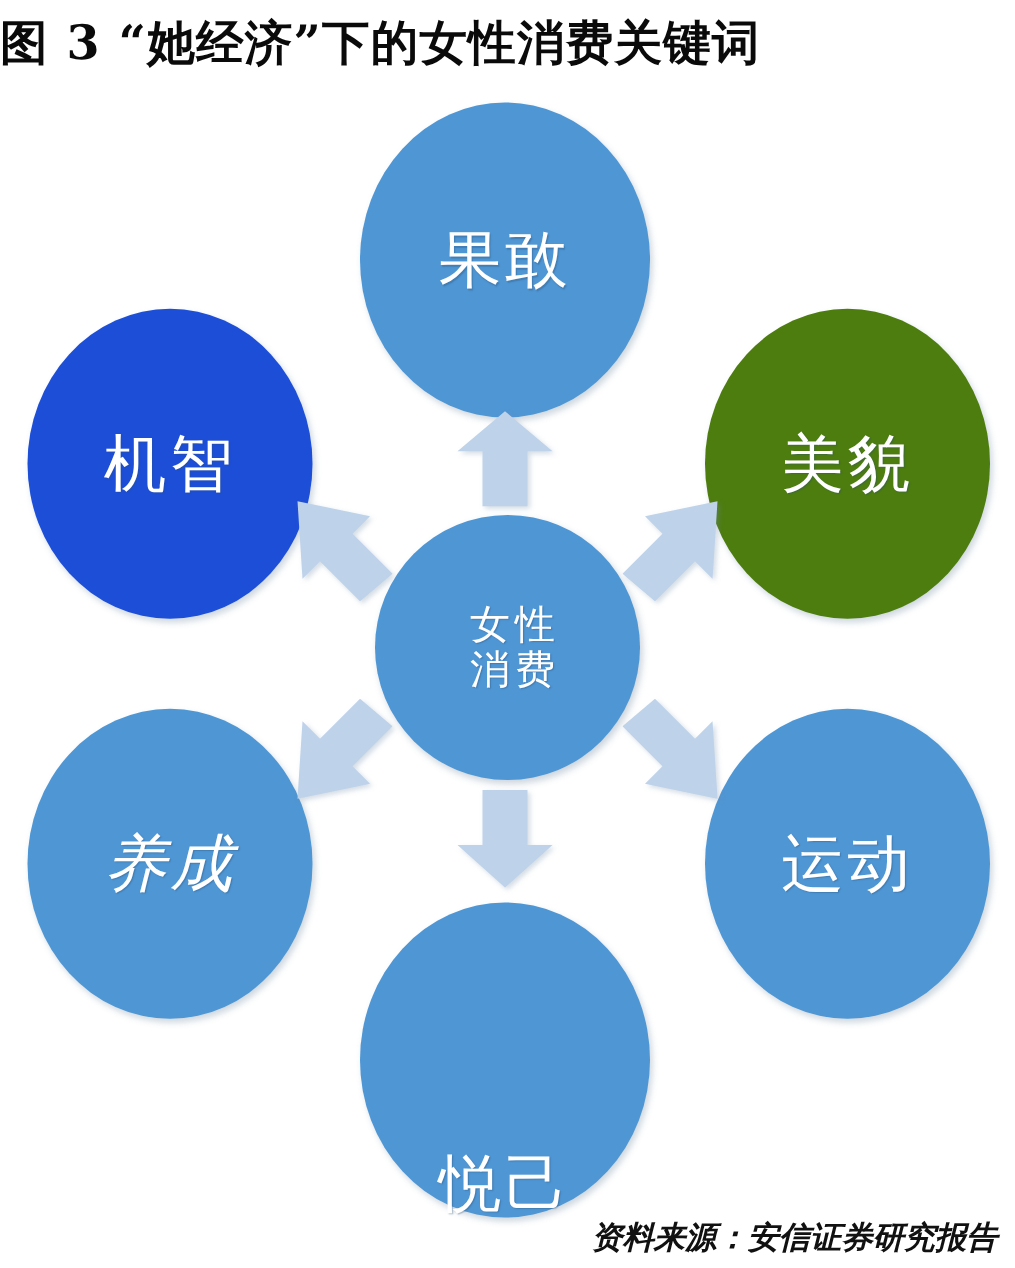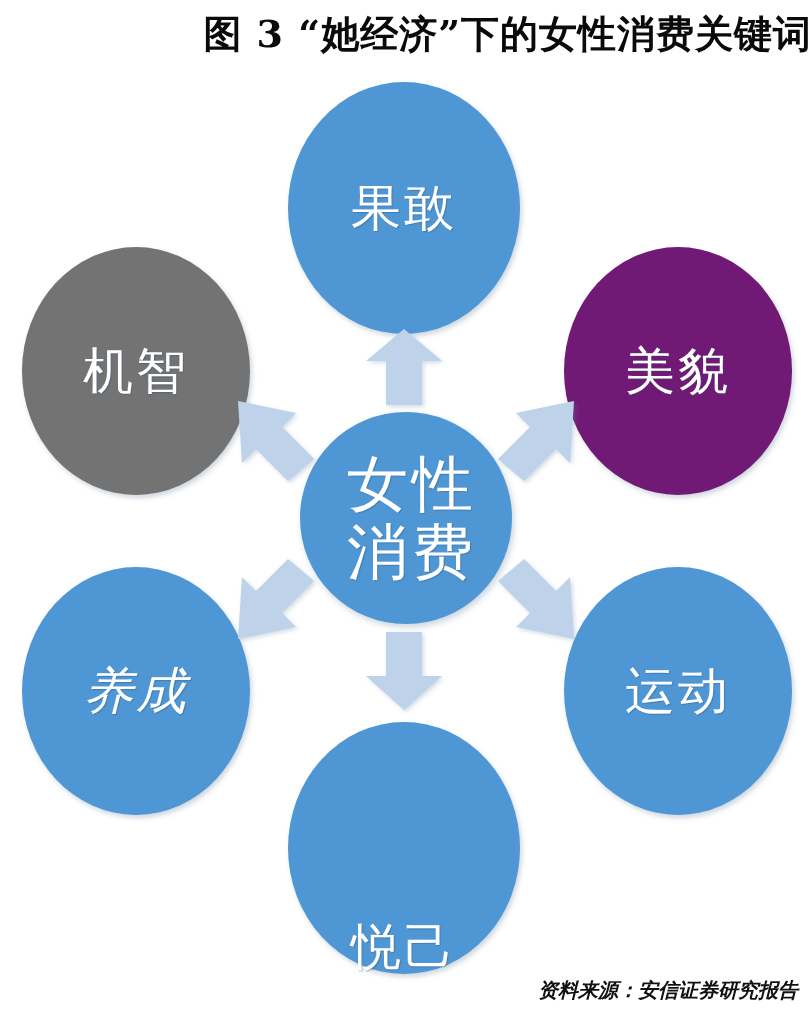--- a/index.html
+++ b/index.html
@@ -16,21 +16,21 @@
     overflow: hidden;
     position: relative;
   }
 
   
   #figure-title {
     position: absolute;
     left: 0;
     top: 8px;
     width: 812px;
-    text-align: right;
+    text-align: left;
     font-family: "DejaVu Serif", "Liberation Serif", serif;
     font-weight: bold;
     font-size: 38px;
     line-height: 52px;
     letter-spacing: 1px;
     color: #0a0a0a;
     white-space: nowrap;
   }
 
   
@@ -76,21 +76,21 @@
 
   
   #bubble-center {
     left: 300px;
     top: 340px;
     width: 212px;
     height: 212px;
     box-shadow: 2px 3px 6px rgba(80, 110, 140, 0.30);
   }
   #bubble-center .bubble-label {
-    font-size: 61px;
+    font-size: 32px;
     line-height: 1.12;
     letter-spacing: 4px;
     margin-left: 12px;
   }
 
   
   .arrow {
     position: absolute;
     filter: drop-shadow(2px 2px 2px rgba(110, 140, 170, 0.30));
   }
@@ -105,42 +105,42 @@
   #arrow-down-right{ left: 498px; top: 487px; width: 82px; height: 84px; }
 
   
   #source-note {
     position: absolute;
     right: 14px;
     bottom: 8px;
     font-family: "DejaVu Sans", "Liberation Sans", sans-serif;
     font-style: italic;
     font-weight: bold;
-    font-size: 20px;
+    font-size: 25px;
     line-height: 32px;
     color: #111111;
     white-space: nowrap;
   }
 </style>
 </head>
 <body style="background: rgb(255, 255, 255);">
 
 <div id="figure-title" style="color: rgb(10, 10, 10);">图 3  “她经济”下的女性消费关键词</div>
 
 <div id="diagram">
 
   <div class="bubble" id="bubble-top" style="background: rgb(79, 150, 212);">
     <span class="bubble-label" style="color: rgb(255, 255, 255);">果敢</span>
   </div>
 
-  <div class="bubble" id="bubble-left-top" style="background: #737373;">
+  <div class="bubble" id="bubble-left-top" style="background: #1d4ed8;">
     <span class="bubble-label" style="color: rgb(255, 255, 255);">机智</span>
   </div>
 
-  <div class="bubble" id="bubble-right-top" style="background: #701a75;">
+  <div class="bubble" id="bubble-right-top" style="background: #4d7c0f;">
     <span class="bubble-label" style="color: rgb(255, 255, 255);">美貌</span>
   </div>
 
   <div class="bubble" id="bubble-left-bottom" style="background: rgb(79, 150, 212);">
     <span class="bubble-label" style="color: rgb(255, 255, 255); font-style: italic;">养成</span>
   </div>
 
   <div class="bubble" id="bubble-right-bottom" style="background: rgb(79, 150, 212);">
     <span class="bubble-label" style="color: rgb(255, 255, 255);">运动</span>
   </div>

